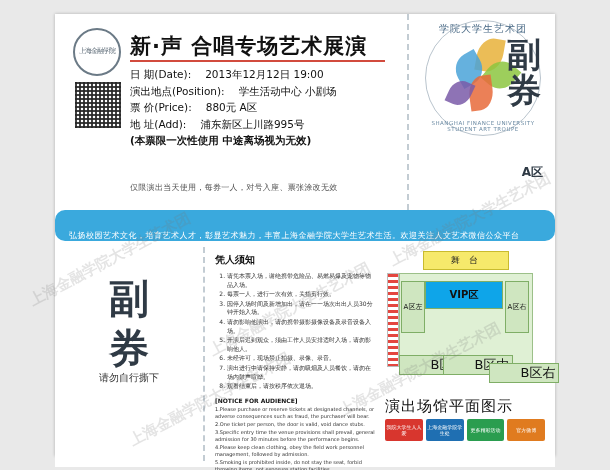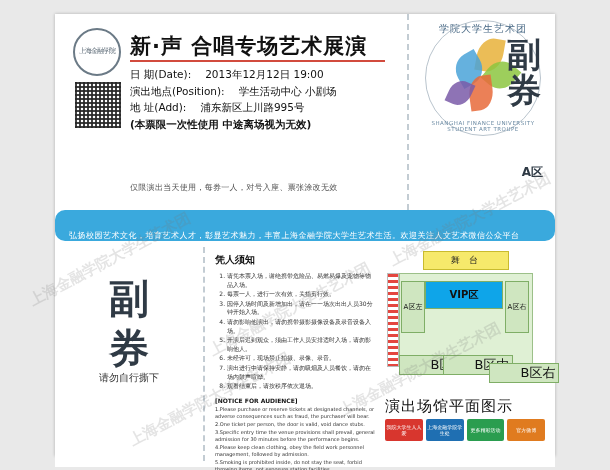--- a/index.html
+++ b/index.html
@@ -215,20 +215,23 @@
 
     <div class="title">新·声  合唱专场艺术展演</div>
     <div class="rule"></div>
 
     <div class="lines">
       <div>
         <span class="lab">日    期(Date)</span><span>:</span><span class="sp"></span><span>2013年12月12日  19:00</span>
       </div>
       <div>
         <span class="lab">演出地点(Position)</span><span>:</span><span class="sp"></span><span>学生活动中心  小剧场</span>
+      </div>
+      <div>
+        <span class="lab">票    价(Price)</span><span>:</span><span class="sp"></span><span>880元        A区</span>
       </div>
       <div>
         <span class="lab">地    址(Add)</span><span>:</span><span class="sp"></span><span>浦东新区上川路995号</span>
       </div>
       <div class="bold-note">(本票限一次性使用 中途离场视为无效)</div>
     </div>
 
     <div class="note">仅限演出当天使用，每券一人，对号入座、票张涂改无效</div>
 
     <div class="circlelogo">

